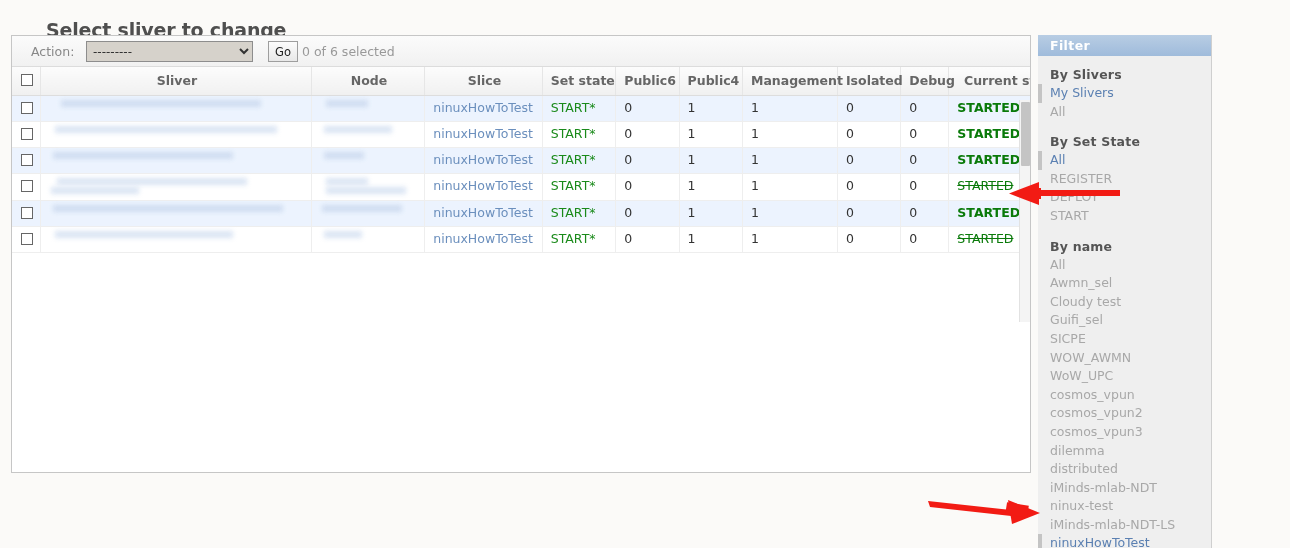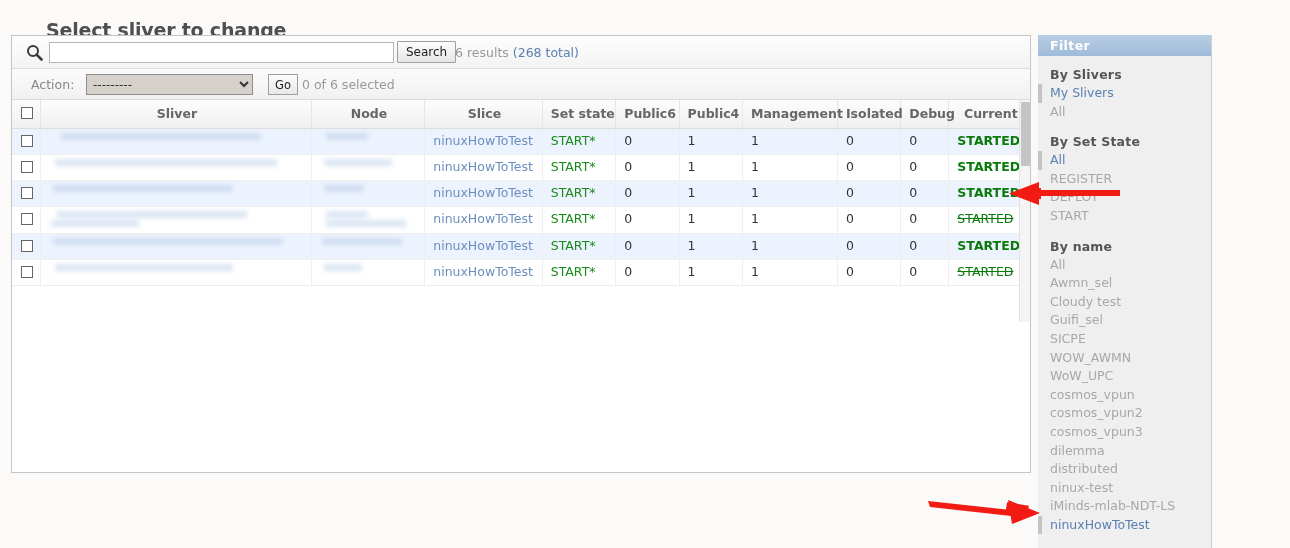--- a/index.html
+++ b/index.html
@@ -228,32 +228,20 @@
 </style>
 </head>
 <body>
 
 <div id="root">
 
   <h1 id="page-title">Select sliver to change</h1>
 
   <div id="content-panel">
 
-    <div id="search-bar">
-      <svg id="search-icon" viewBox="0 0 17 17">
-        <circle cx="7" cy="7" r="5" fill="none" stroke="#3a3a3a" stroke-width="2"></circle>
-        <line x1="10.6" y1="10.6" x2="15.5" y2="15.5" stroke="#3a3a3a" stroke-width="2.6" stroke-linecap="round"></line>
-      </svg>
-      <input id="search-input" type="text" placeholder="" style="">
-      <button id="search-button">Search</button>
-      <div id="result-count">
-        <span>6 results</span>
-        <span class="total">(268 total)</span>
-      </div>
-    </div>
 
     <div id="action-bar">
       <span id="action-label">Action:</span>
       <select id="action-select"><option>---------</option></select>
       <button id="action-go">Go</button>
       <span id="action-counter">0 of 6 selected</span>
     </div>
 
     <div id="table-wrap">
       <table id="results">
@@ -454,20 +442,21 @@
         <div class="filter-item">Cloudy test</div>
         <div class="filter-item">Guifi_sel</div>
         <div class="filter-item">SICPE</div>
         <div class="filter-item">WOW_AWMN</div>
         <div class="filter-item">WoW_UPC</div>
         <div class="filter-item">cosmos_vpun</div>
         <div class="filter-item">cosmos_vpun2</div>
         <div class="filter-item">cosmos_vpun3</div>
         <div class="filter-item">dilemma</div>
         <div class="filter-item">distributed</div>
+        <div class="filter-item">iMinds-mlab-NDT</div>
         <div class="filter-item">ninux-test</div>
         <div class="filter-item">iMinds-mlab-NDT-LS</div>
         <div class="filter-item selected">ninuxHowToTest</div>
       </div>
   </div>
 
   <svg class="annot" style="left:1005px; top:180px; width:115px; height:28px;" viewBox="0 0 115 28">
     <g fill="#f21b14">
       <rect x="28" y="10" width="87" height="6"></rect>
       <polygon points="4,13.5 34,2 34,25"></polygon>

